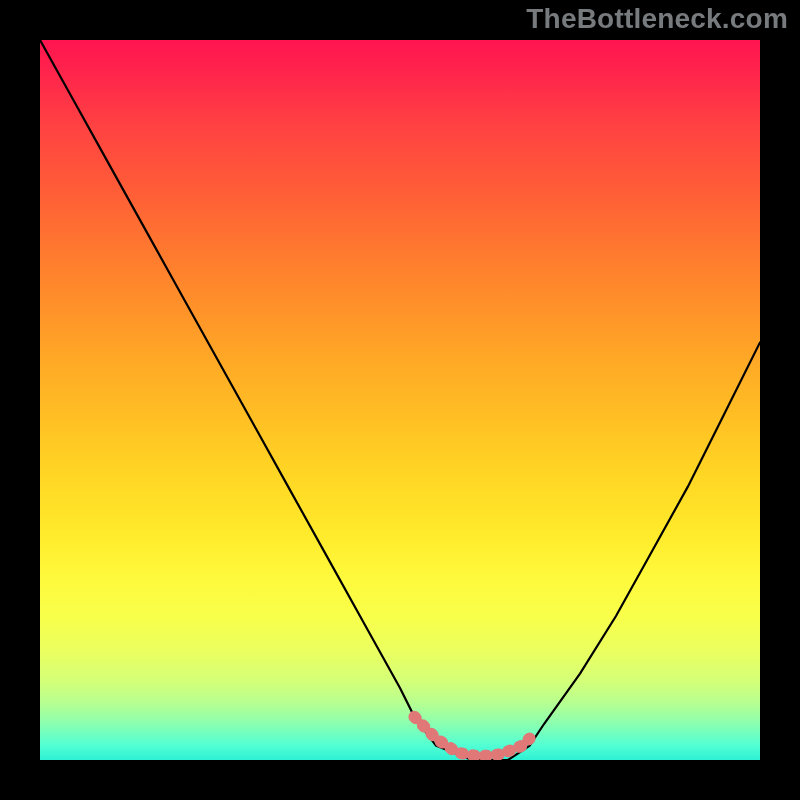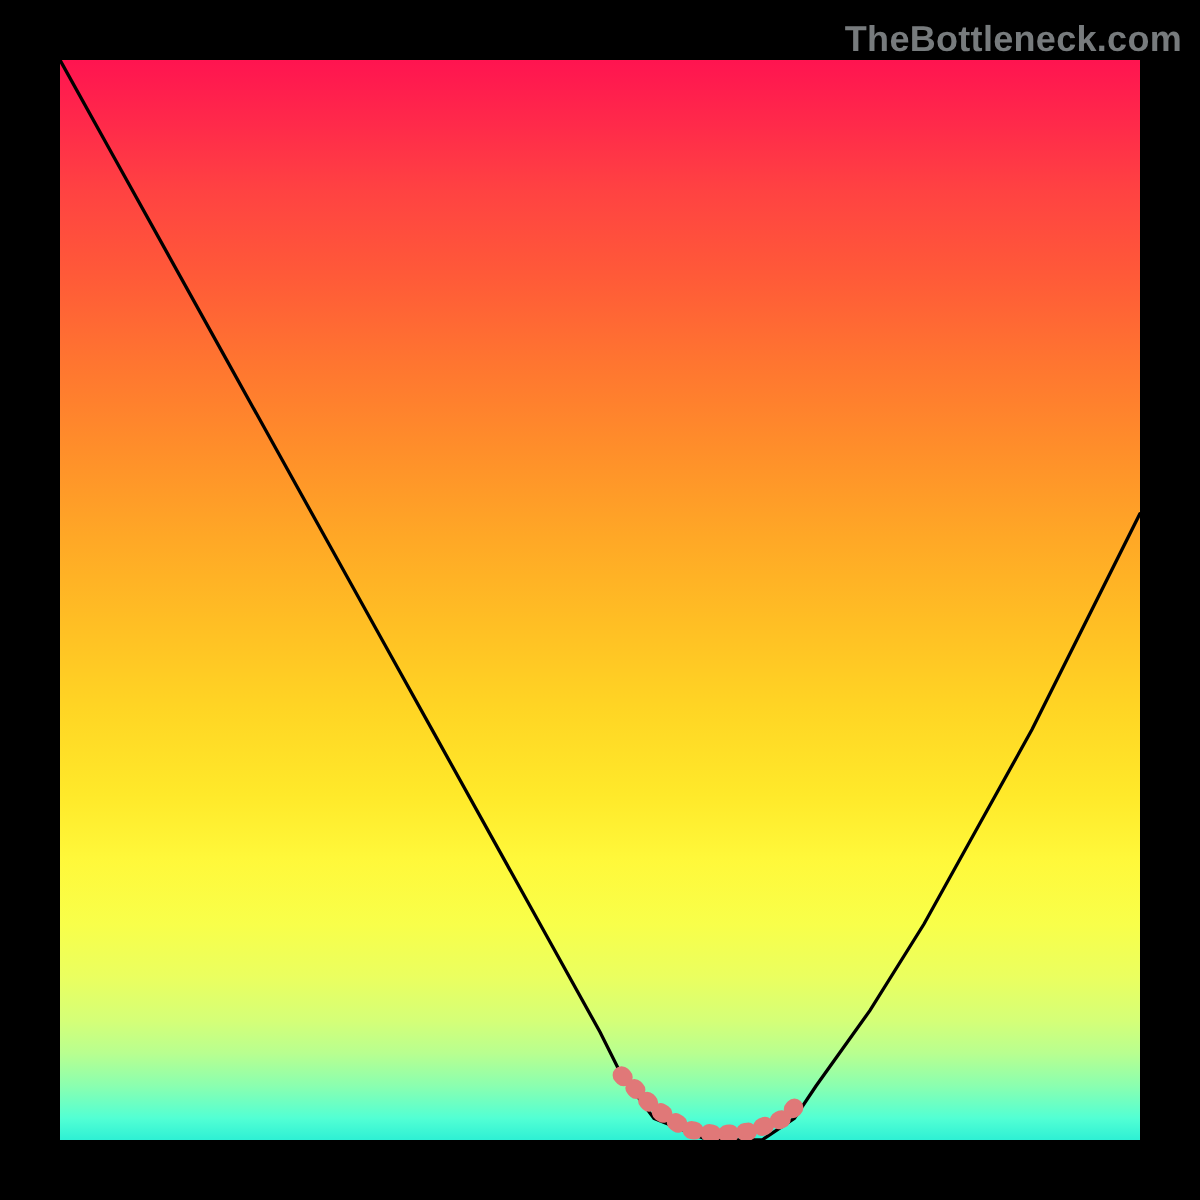--- a/index.html
+++ b/index.html
@@ -36,24 +36,24 @@
       #52ffd4 98%,
       #2ef0d4 100%);
   }
   .curve-svg {
     position: absolute;
     left: 0; top: 0;
     width: 100%; height: 100%;
   }
   .watermark {
     position: absolute;
-    top: 13px;
+    top: 3px;
     right: 12px;
     font-family: Arial, Helvetica, sans-serif;
-    font-size: 24px;
+    font-size: 28px;
     font-weight: 600;
     color: #777b7d;
     letter-spacing: 0.2px;
   }
 </style>
 </head>
 <body>
 
 <div class="frame">
   <div class="watermark">TheBottleneck.com</div>

